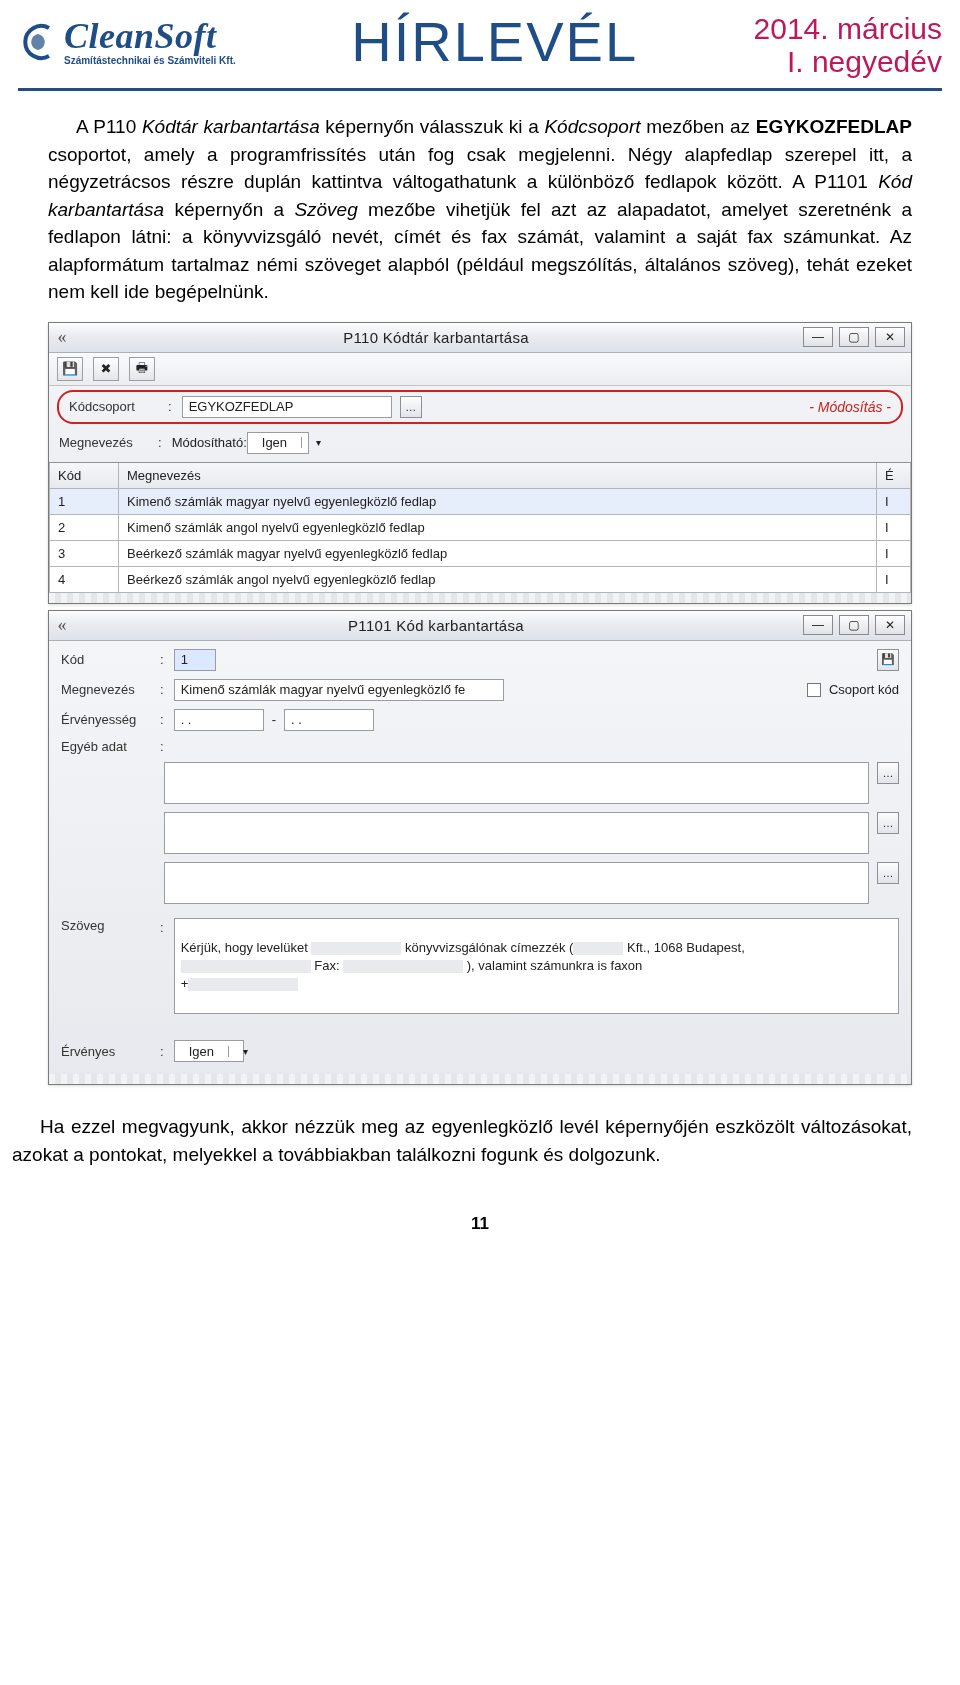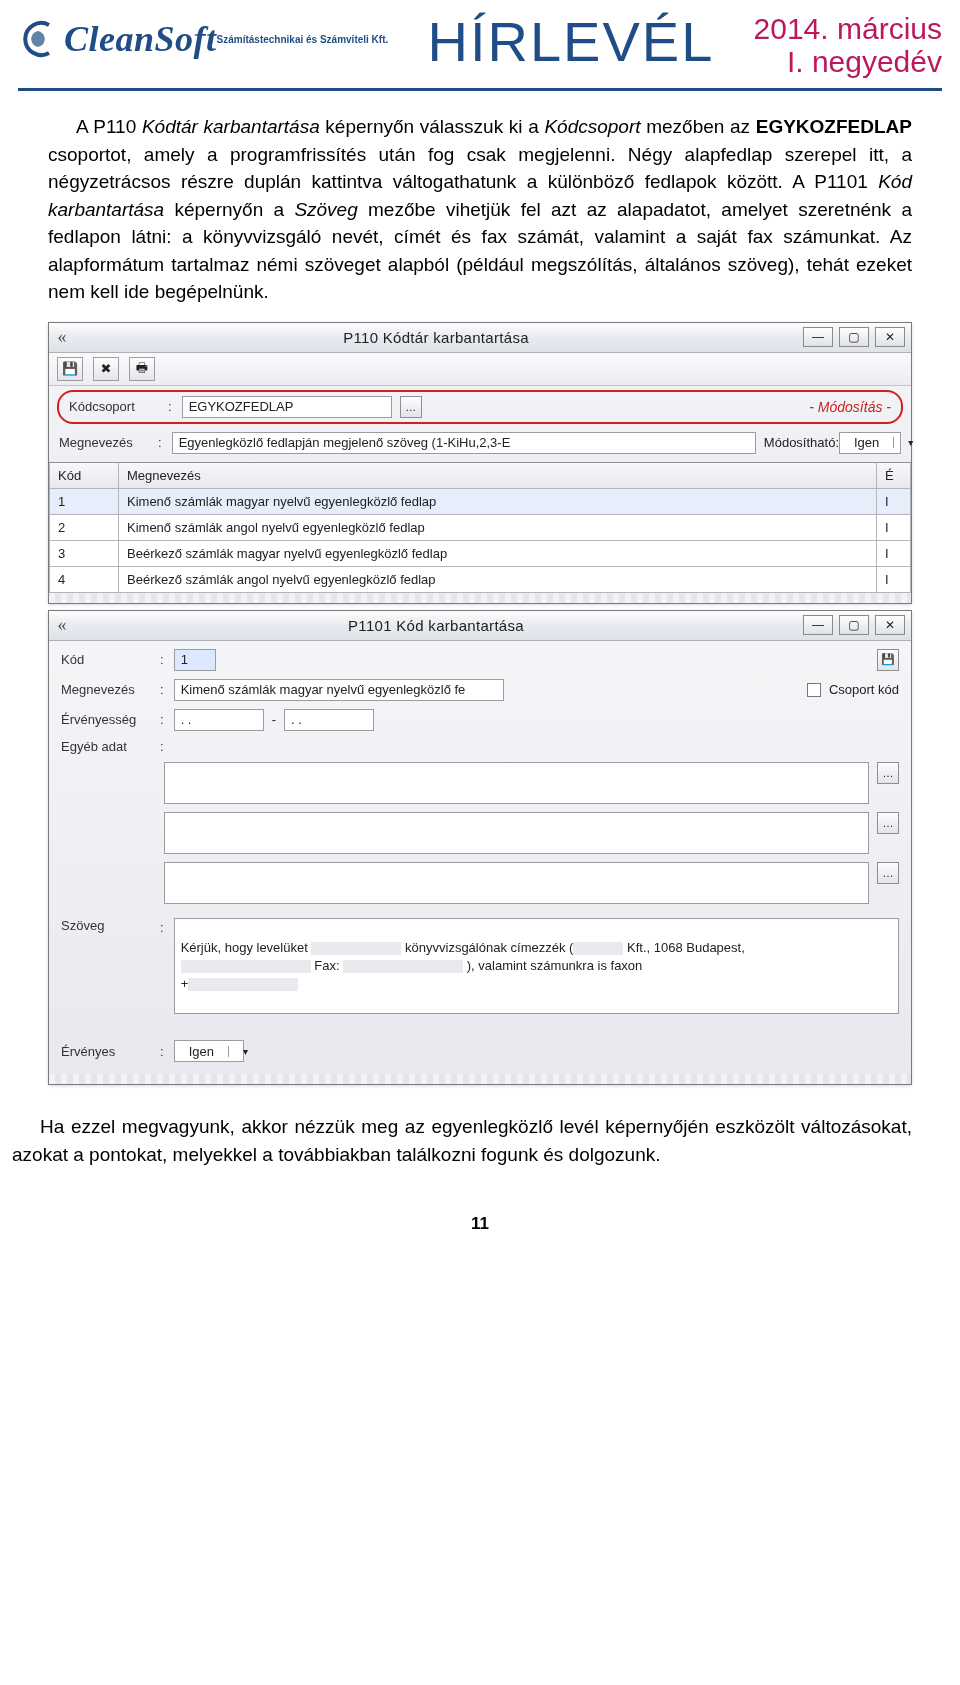--- a/index.html
+++ b/index.html
@@ -3,21 +3,21 @@
 <meta charset="utf-8">
 <style>
   * { box-sizing: border-box; margin: 0; padding: 0; }
   body { width: 960px; margin: 0 auto; background: #fff; font-family: Tahoma, Verdana, sans-serif; }
 
   
   .header { padding: 12px 18px 6px 18px; }
   .header-row { display: flex; align-items: flex-start; justify-content: space-between; }
   .logo { display: flex; align-items: center; gap: 6px; margin-top: 6px; }
   .logo-mark { width: 40px; height: 42px; display: flex; align-items: center; justify-content: center; }
-  .logo-text-block { display: flex; flex-direction: row; line-height: 1; align-items: center; }
+  .logo-text-block { display: flex; flex-direction: column; line-height: 1; }
   .logo-title { font-family: "Times New Roman", serif; font-weight: bold; font-style: italic; color: #1f4d86; font-size: 36px; letter-spacing: 0.5px; }
   .logo-sub { font-family: Arial, sans-serif; font-size: 10px; font-weight: bold; color: #1f4d86; margin-top: 2px; }
   .main-title { font-family: "Lucida Sans", "Trebuchet MS", sans-serif; font-size: 56px; font-weight: 400; color: #1f4d86; letter-spacing: 2px; line-height: 1; margin-top: 2px; }
   .issue { text-align: right; line-height: 1.1; }
   .issue-line { font-family: "Lucida Sans", "Trebuchet MS", sans-serif; font-size: 30px; color: #be185d; font-weight: 400; }
   .rule { height: 3px; background: #1f4d86; margin: 4px 18px 22px 18px; }
 
   
   .body-text { padding: 0 48px; font-size: 19px; line-height: 1.45; color: #000; text-align: justify; }
   .body-text p { margin-bottom: 16px; }
@@ -128,23 +128,20 @@
             <span>EGYKOZFEDLAP</span>
           </div>
         <div class="smallbtn">…</div>
         <span class="status-mod">- Módosítás -</span>
       </div>
     </div>
 
     <div class="formrow">
       <span class="lbl">Megnevezés</span>
         <span class="colon">:</span>
-      <div class="field flex">
-          <span>Egyenlegközlő fedlapján megjelenő szöveg (1-KiHu,2,3-E</span>
-        </div>
       <div class="righttight">
         <span>Módosítható:</span>
         <div class="sel-field" style="width:62px;">
           <span>Igen</span>
           <span class="arrow">▾</span>
         </div>
       </div>
     </div>
 
     <div class="grid">

